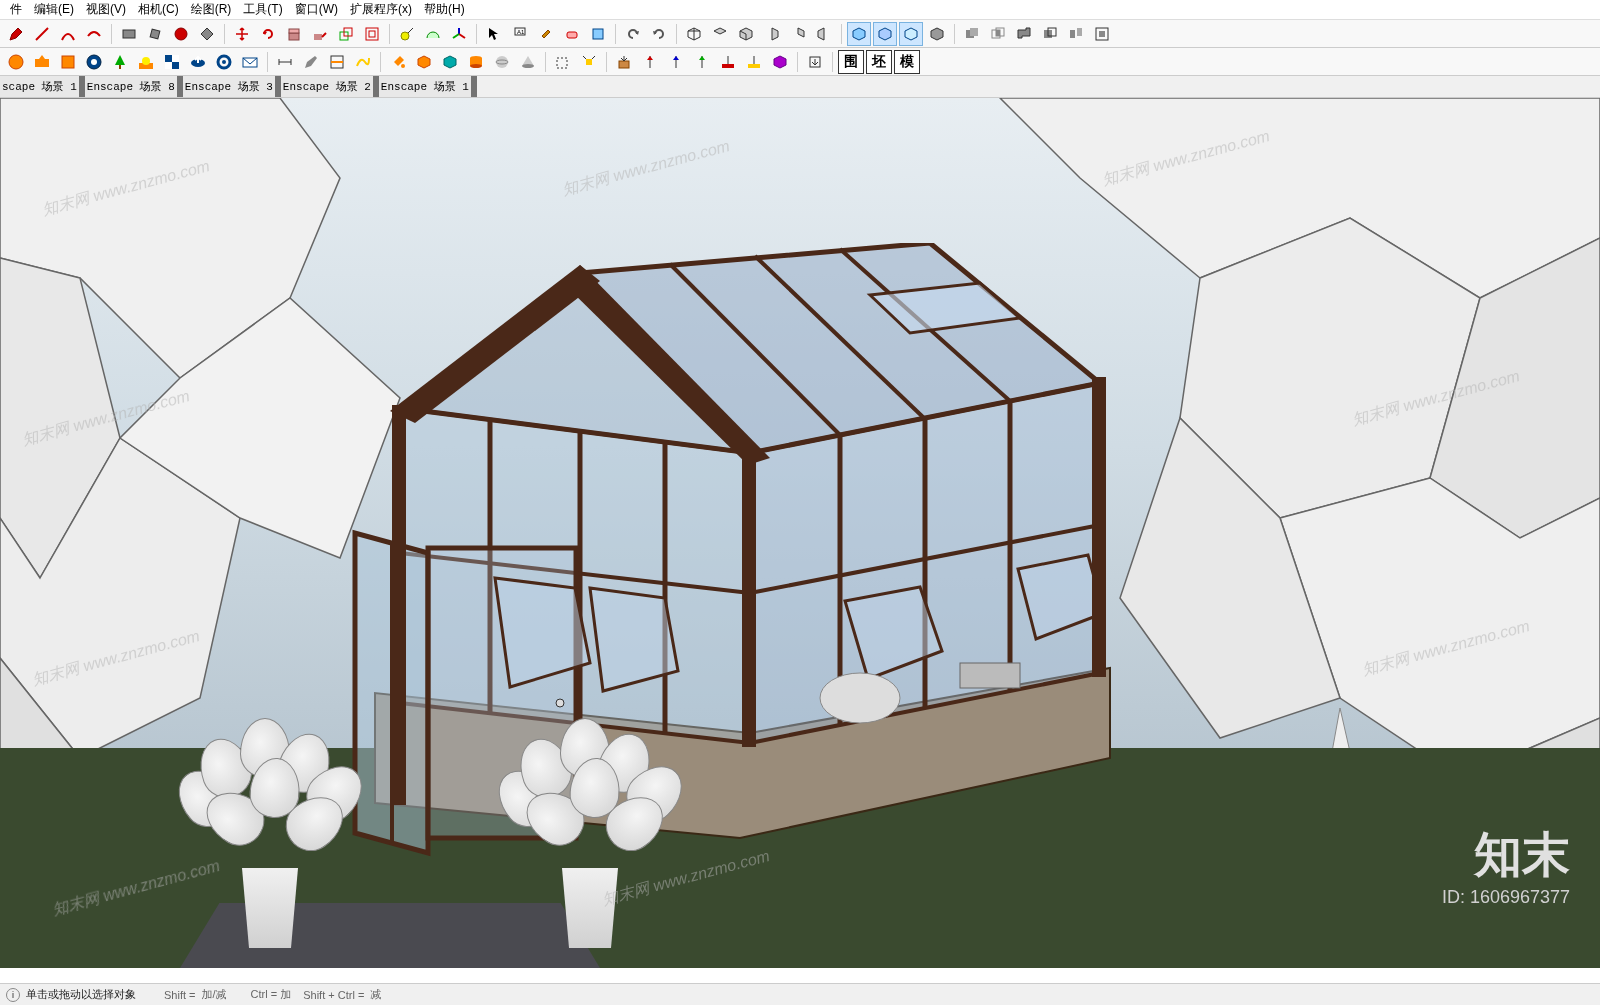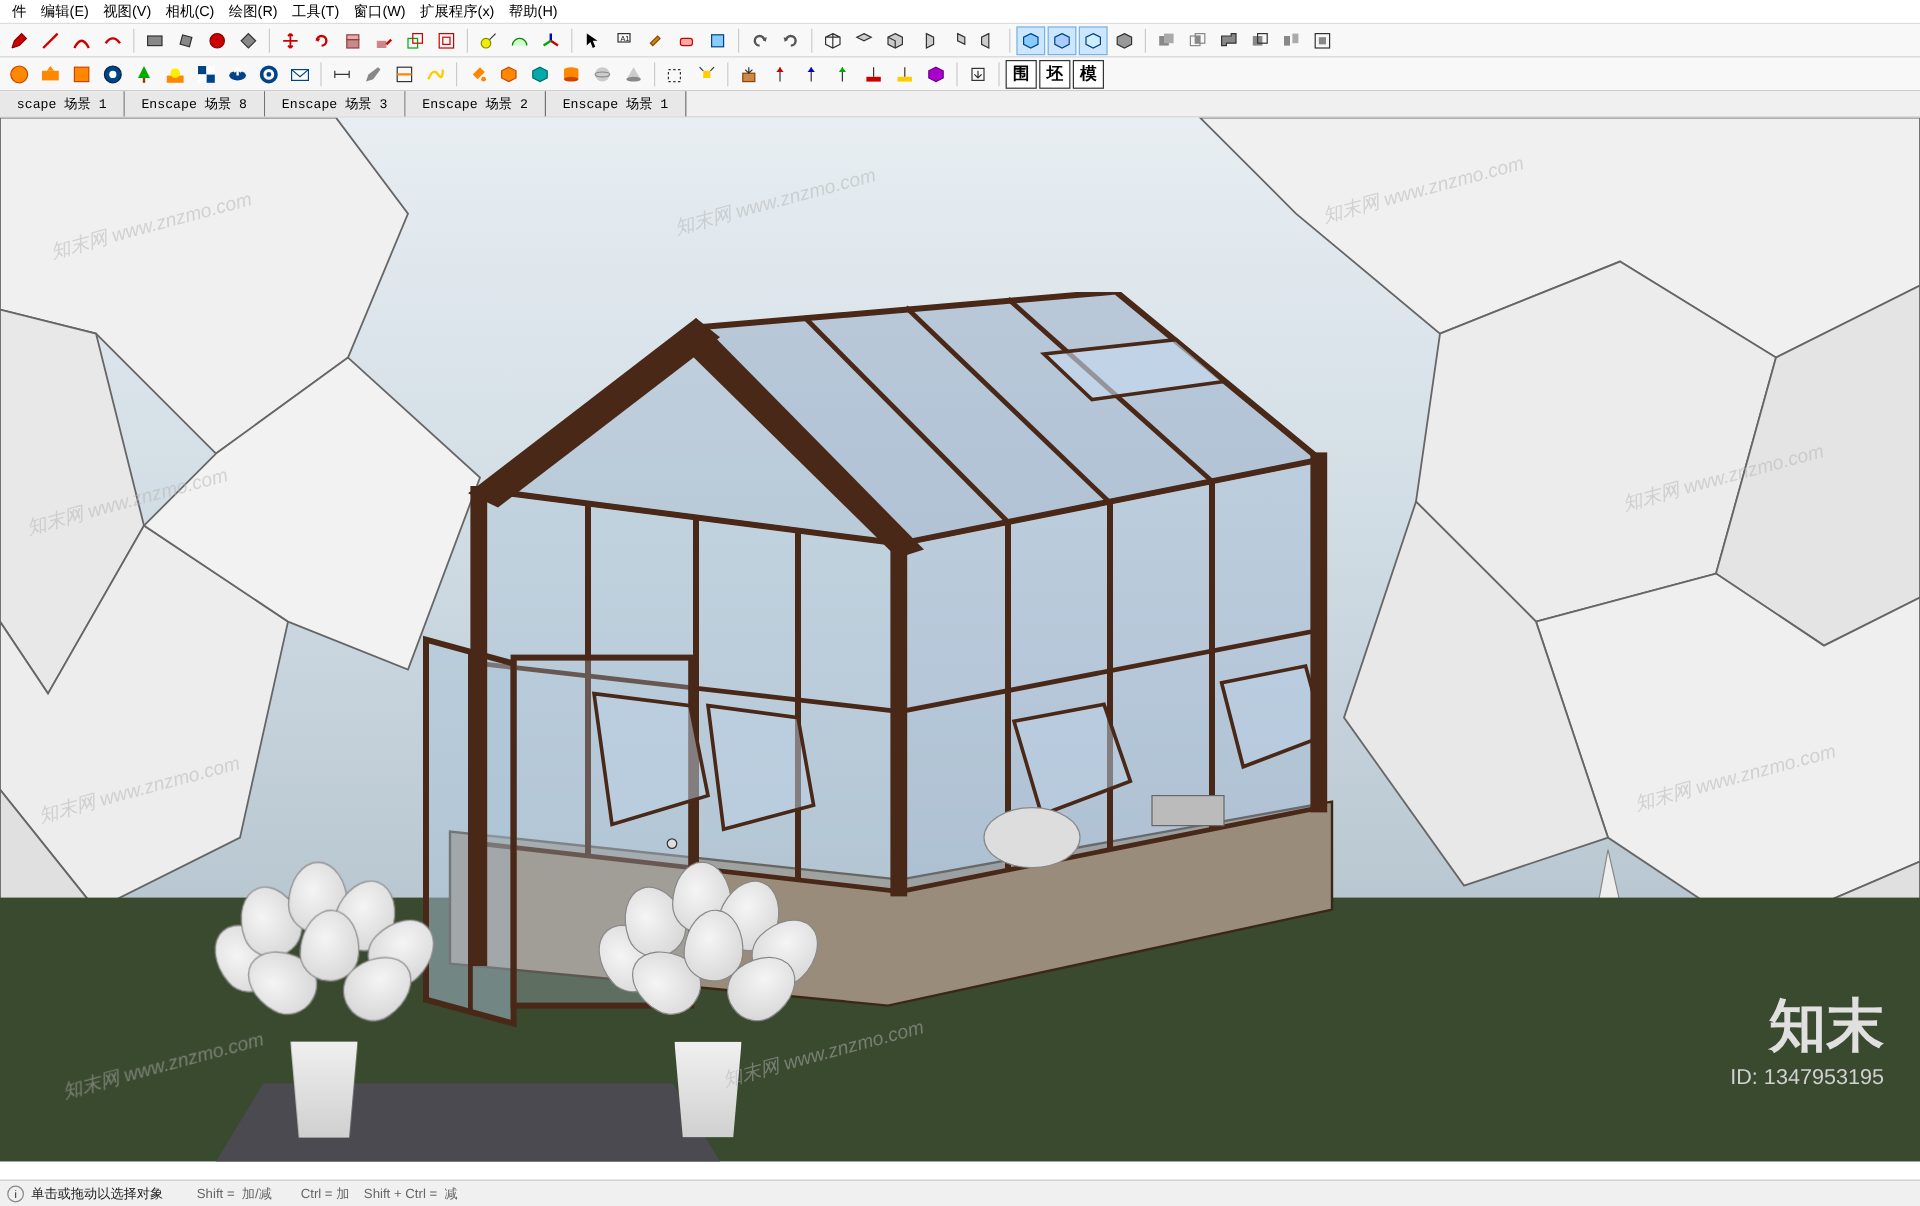--- a/index.html
+++ b/index.html
@@ -53,23 +53,23 @@
 }
 .scene-tabs {
   display: flex;
   align-items: center;
   height: 22px;
   background: #f0f0f0;
   border-bottom: 1px solid #ccc;
   font-size: 11px;
 }
 .scene-tab {
-  padding: 3px 14px;
+  padding: 3px 2px;
   background: #e8e8e8;
-  border-right: 1px solid #737373;
+  border-right: 6px solid #737373;
   cursor: pointer;
   font-family: "Courier New", monospace;
 }
 .viewport {
   position: relative;
   height: 870px;
   background: linear-gradient(to bottom, #e8eef2 0%, #d0dce4 40%, #a8b8c4 100%);
   overflow: hidden;
 }
 .ground {
@@ -742,21 +742,21 @@
   <div class="watermark" style="top:50px;left:1100px">知末网 www.znzmo.com</div>
   <div class="watermark" style="top:310px;left:20px">知末网 www.znzmo.com</div>
   <div class="watermark" style="top:290px;left:1350px">知末网 www.znzmo.com</div>
   <div class="watermark" style="top:550px;left:30px">知末网 www.znzmo.com</div>
   <div class="watermark" style="top:540px;left:1360px">知末网 www.znzmo.com</div>
   <div class="watermark" style="top:780px;left:50px">知末网 www.znzmo.com</div>
   <div class="watermark" style="top:770px;left:600px">知末网 www.znzmo.com</div>
 
   <div class="logo-brand">
     <div class="logo-text">知末</div>
-    <div class="logo-id">ID: 1347953195</div>
+    <div class="logo-id">ID: 1606967377</div>
   </div>
 </div>
 
 <div class="statusbar">
   <div class="status-icon">i</div>
   <span>单击或拖动以选择对象</span>
   <span style="margin-left:28px;color:#666">Shift =</span>
   <span style="margin-left:6px;color:#666">加/减</span>
   <span style="margin-left:24px;color:#666">Ctrl = 加</span>
   <span style="margin-left:12px;color:#666">Shift + Ctrl =</span>

